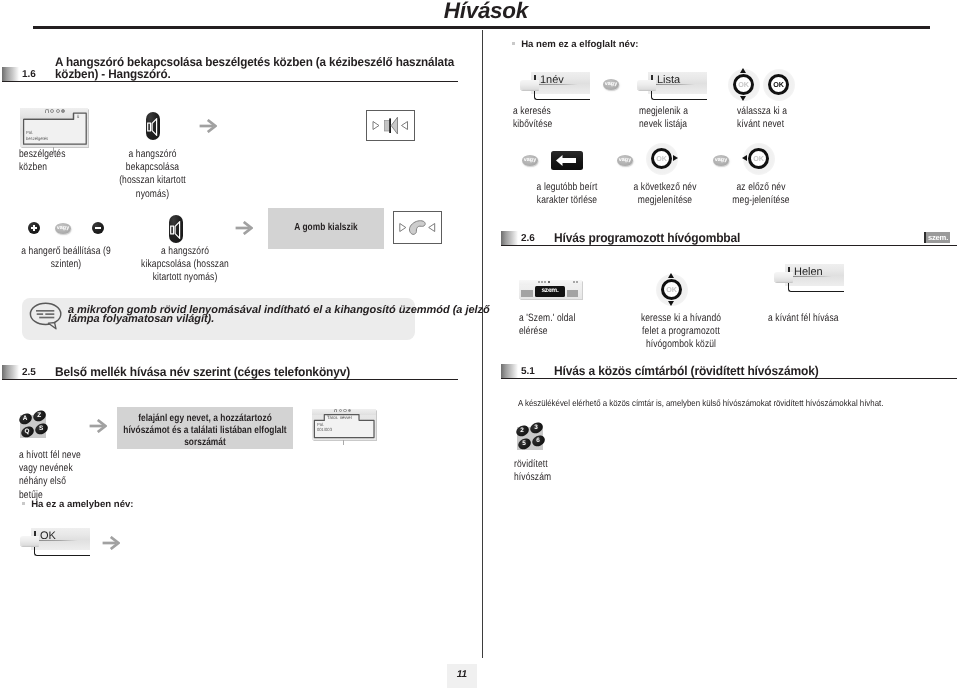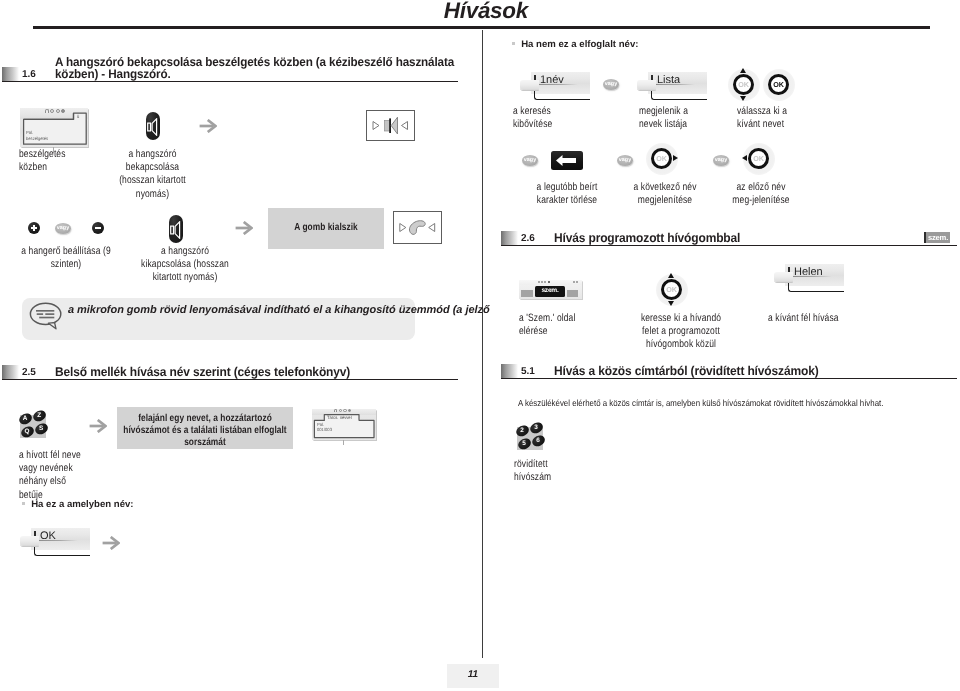--- a/index.html
+++ b/index.html
@@ -98,21 +98,21 @@
   .sk-line{position:absolute;z-index:5;left:18px;top:12px;width:40px;height:1px;
      background:linear-gradient(to right,#8b8b8b 0%,#a6a6a6 55%,#cfcfcf 85%,#e2e2e2 100%);}
   .sk-tab{position:absolute;z-index:6;left:0;top:8px;width:19px;height:9.5px;border-radius:3px 0 0 3px;
      background:linear-gradient(to bottom,#f6f6f6 0%,#ededed 45%,#e0e0e0 85%,#d6d6d6 100%);
      box-shadow:0 1.2px 0.6px -0.3px #c8c8c8;}
 
   .intro{position:absolute;font-size:8.9px;line-height:11px;color:#231f20;
      transform:scaleX(0.885);transform-origin:left top;white-space:nowrap;}
 
   
-  .pagenum{position:absolute;left:447px;top:664px;width:52px;height:24px;background:#f0f0f0;font-style:italic;}
+  .pagenum{position:absolute;left:447px;top:664px;width:30px;height:24px;background:#f0f0f0;font-style:italic;}
   .pagenum span{position:absolute;left:0;right:0;top:5px;text-align:center;font-size:10px;
      font-weight:bold;color:#231f20;}
 
   
   .keypad{position:absolute;width:26px;height:23px;background:#c9c9c9;}
   .kp{position:absolute;width:12.5px;height:9.6px;border-radius:50%;
       background:radial-gradient(ellipse at 38% 30%,#323232 0%,#1a1a1a 55%,#0c0c0c 100%);
       transform:rotate(-27deg);}
   .kp b{position:absolute;left:0;right:0;top:0.9px;text-align:center;color:#fff;
       font-size:6.4px;font-weight:bold;line-height:7px;font-style:normal;
@@ -291,20 +291,21 @@
     <svg class="note-ic" width="34" height="28" viewBox="0 0 34 28">
       <path d="M16.6 1.3 C25.0 1.3 31.8 6.0 31.8 11.9 C31.8 17.8 25.0 22.5 16.6 22.5 C8.2 22.5 1.4 17.8 1.4 11.9 C1.4 6.0 8.2 1.3 16.6 1.3 Z" fill="none" stroke="#595959" stroke-width="1.45"></path>
       <path d="M19.4 21.2 L27.0 26.8 L25.6 20.6 Z" fill="#ececec" stroke="#595959" stroke-width="1.35" stroke-linejoin="round"></path>
       <rect x="7.0" y="8.0" width="18.3" height="1.65" fill="#6a6a6a"></rect>
       <rect x="7.7" y="11.3" width="6.4" height="1.65" fill="#6a6a6a"></rect>
       <rect x="16.3" y="11.3" width="9.0" height="1.65" fill="#6a6a6a"></rect>
       <rect x="10.2" y="14.7" width="15.1" height="1.65" fill="#6a6a6a"></rect>
     </svg>
     <div class="note-tx">
       <div style="white-space:nowrap;">a mikrofon gomb rövid lenyomásával indítható el a kihangosító üzemmód (a jelző</div>
+      <div style="white-space:nowrap;">lámpa folyamatosan világít).</div>
     </div>
   </div>
 
   <div class="sec" style="left:2px;top:365px;width:456px;">
     <div class="sec-swatch"></div>
     <div class="sec-num">2.5</div>
     <div class="sec-title" style="left:53px;width:470px;">Belső mellék hívása név szerint (céges telefonkönyv)</div>
     <div class="sec-rule" style="left:0;top:13.5px;width:456px;"></div>
   </div>
 

